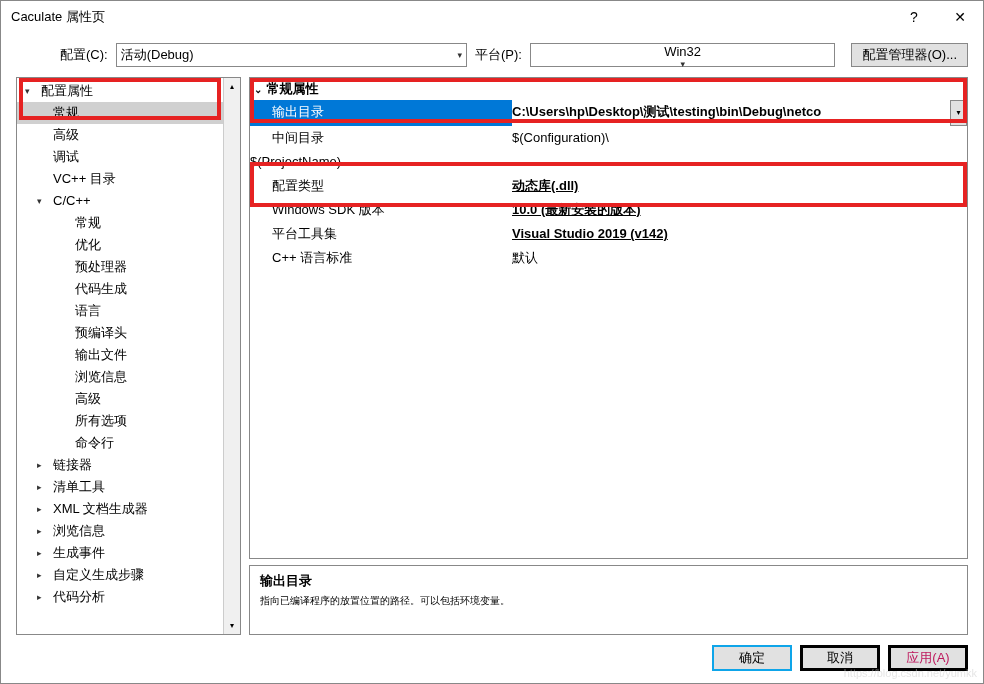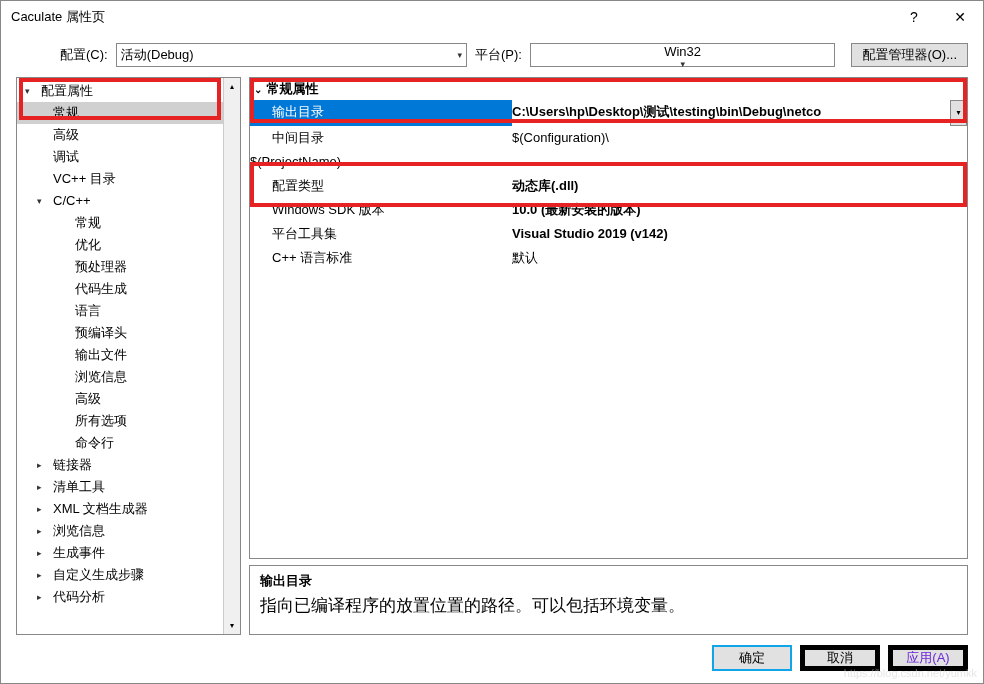--- a/index.html
+++ b/index.html
@@ -190,20 +190,21 @@
     }
     .prop-row.selected .prop-name {
       background: #0078d7;
       color: #fff;
     }
     .prop-row.selected .prop-value {
       font-weight: bold;
     }
     .prop-row.bold .prop-value {
       font-weight: bold;
+      text-decoration: underline;
     }
     .prop-dd-arrow {
       width: 17px;
       border: 1px solid #888;
       background: #e1e1e1;
       display: flex;
       align-items: center;
       justify-content: center;
       font-size: 8px;
     }
@@ -212,44 +213,44 @@
       border: 1px solid #888;
       padding: 6px 10px;
       background: #fff;
     }
     .desc-title {
       font-weight: bold;
       font-size: 13px;
       margin-bottom: 4px;
     }
     .desc-text {
-      font-size: 17px;
+      font-size: 10px;
     }
     .button-row {
       display: flex;
       justify-content: flex-end;
       gap: 8px;
       padding: 10px 15px 12px;
     }
     .dlg-btn {
       width: 80px;
       height: 26px;
-      border: 5px solid #000000;
+      border: 3px solid #000000;
       background: #e1e1e1;
       font-size: 13px;
       display: flex;
       align-items: center;
       justify-content: center;
       cursor: pointer;
     }
     .dlg-btn.default {
       border: 2px solid #0ea5e9;
     }
     .dlg-btn.disabled {
-      color: #6d28d9;
+      color: #be185d;
       cursor: default;
     }
     .watermark {
       position: absolute;
       right: 6px;
       bottom: 4px;
       font-size: 11px;
       color: #ccc;
       opacity: .5;
       pointer-events: none;

